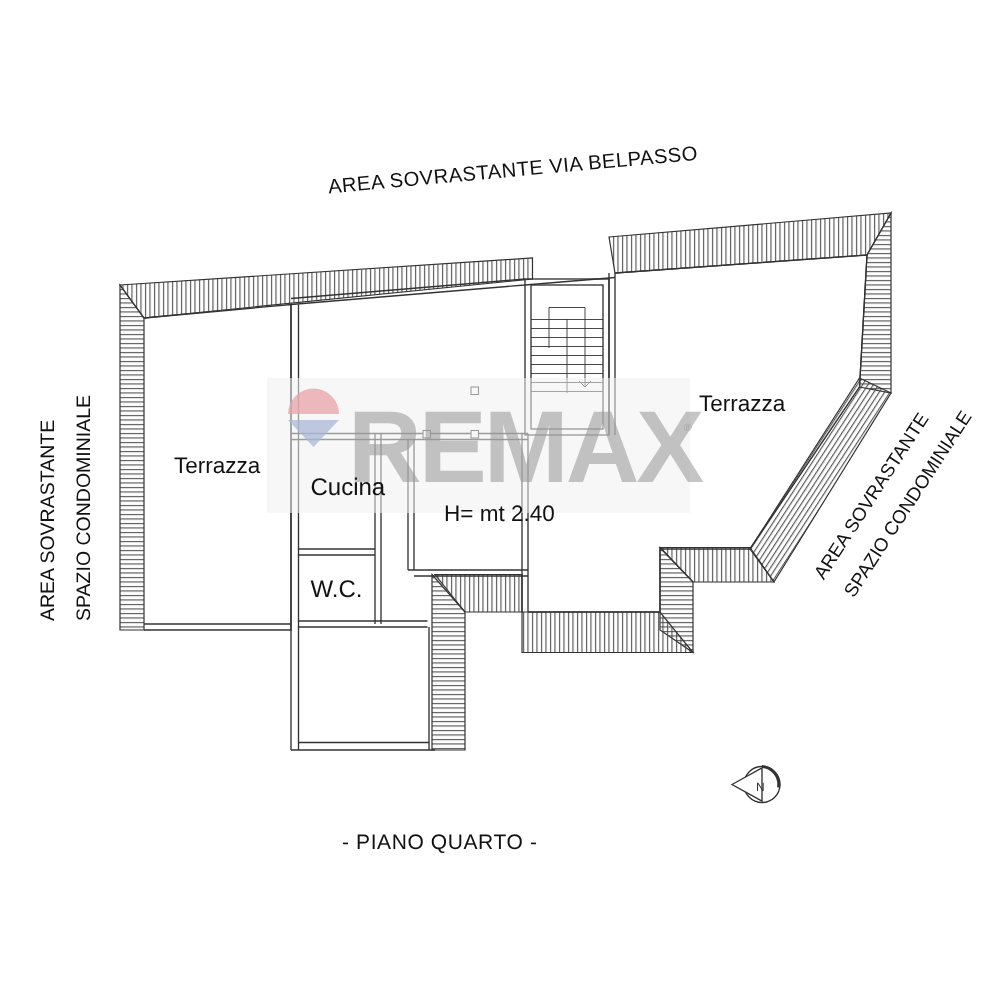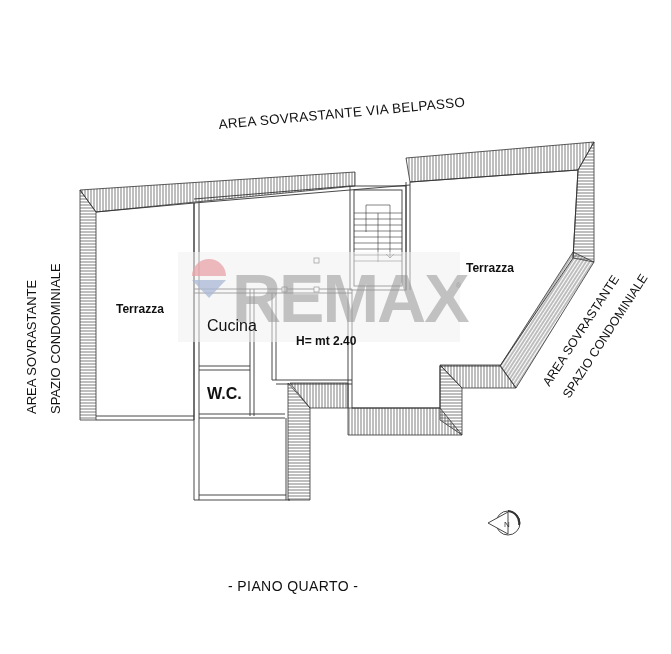--- a/index.html
+++ b/index.html
@@ -4,23 +4,23 @@
   <style>
     html, body { margin: 0; padding: 0; background: #ffffff; }
     body { width: 671px; height: 654px; position: relative; overflow: hidden; font-family: "Liberation Sans", sans-serif; }
     .plan { position: absolute; left: 0; top: 0; width: 671px; height: 654px; }
     .lbl { position: absolute; color: #111; white-space: nowrap; font-family: "Liberation Sans", sans-serif; }
     .title-top { left: 218px; top: 117px; font-size: 13.5px; transform: rotate(-5.2deg); transform-origin: left top; letter-spacing: 0.3px; }
     .left-1 { left: 24px; top: 414px; font-size: 13px; transform: rotate(-90deg); transform-origin: left top; }
     .left-2 { left: 48px; top: 414px; font-size: 13px; transform: rotate(-90deg); transform-origin: left top; }
     .right-1 { left: 540px; top: 381px; font-size: 12.5px; transform: rotate(-57deg); transform-origin: left top; }
     .right-2 { left: 560px; top: 393px; font-size: 12.5px; transform: rotate(-57deg); transform-origin: left top; }
-    .room { font-size: 12px; font-weight: bold; }
+    .room { font-size: 15px; }
     .room-big { font-size: 16px; }
-    .bottom { left: 228px; top: 553px; font-size: 14px; letter-spacing: 0.4px; margin-top: 25px; }
+    .bottom { left: 228px; top: 553px; font-size: 14px; letter-spacing: 0.4px; }
     .watermark { position: absolute; left: 178px; top: 252px; width: 282px; height: 90px; background: rgba(240,240,240,0.55); }
     .wm-text { position: absolute; left: 232px; top: 264px; font-size: 68px; font-weight: bold; color: rgba(150,150,150,0.55); letter-spacing: -2px; font-family: "Liberation Sans", sans-serif; line-height: 1; }
     .wm-reg { position: absolute; left: 456px; top: 282px; font-size: 7px; color: rgba(150,150,150,0.7); }
     .wm-balloon { position: absolute; left: 190px; top: 256px; width: 38px; height: 42px; }
   </style>
 </head>
 <body>
 
 <svg class="plan" viewBox="0 0 671 654" xmlns="http://www.w3.org/2000/svg">
   <defs>
@@ -151,16 +151,16 @@
 
 <div class="lbl title-top">AREA SOVRASTANTE VIA BELPASSO</div>
 <div class="lbl left-1">AREA SOVRASTANTE</div>
 <div class="lbl left-2">SPAZIO CONDOMINIALE</div>
 <div class="lbl right-1">AREA SOVRASTANTE</div>
 <div class="lbl right-2">SPAZIO CONDOMINIALE</div>
 
 <div class="lbl room" style="left:116px; top:302px;">Terrazza</div>
 <div class="lbl room" style="left:466px; top:261px;">Terrazza</div>
 <div class="lbl room-big" style="left:207px; top:317px;">Cucina</div>
-<div class="lbl room-big" style="left:207px; top:385px;font-weight:bold;">W.C.</div>
+<div class="lbl room-big" style="left:207px; top:385px;">W.C.</div>
 <div class="lbl room" style="left:296px; top:334px;">H= mt 2.40</div>
 
 <div class="lbl bottom">- PIANO QUARTO -</div>
 
 </body></html>

